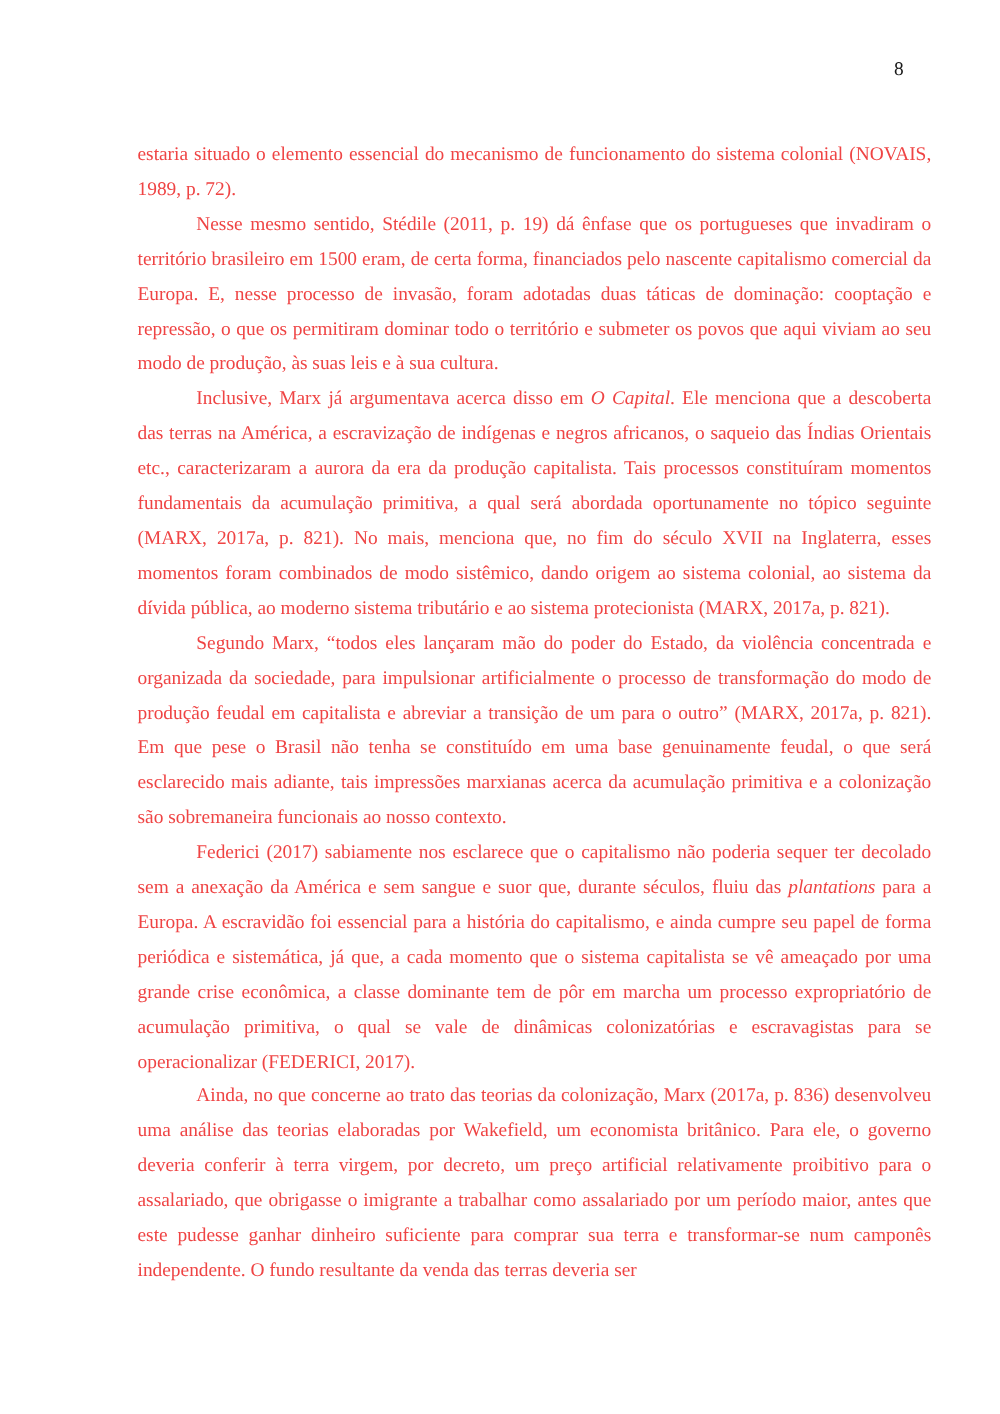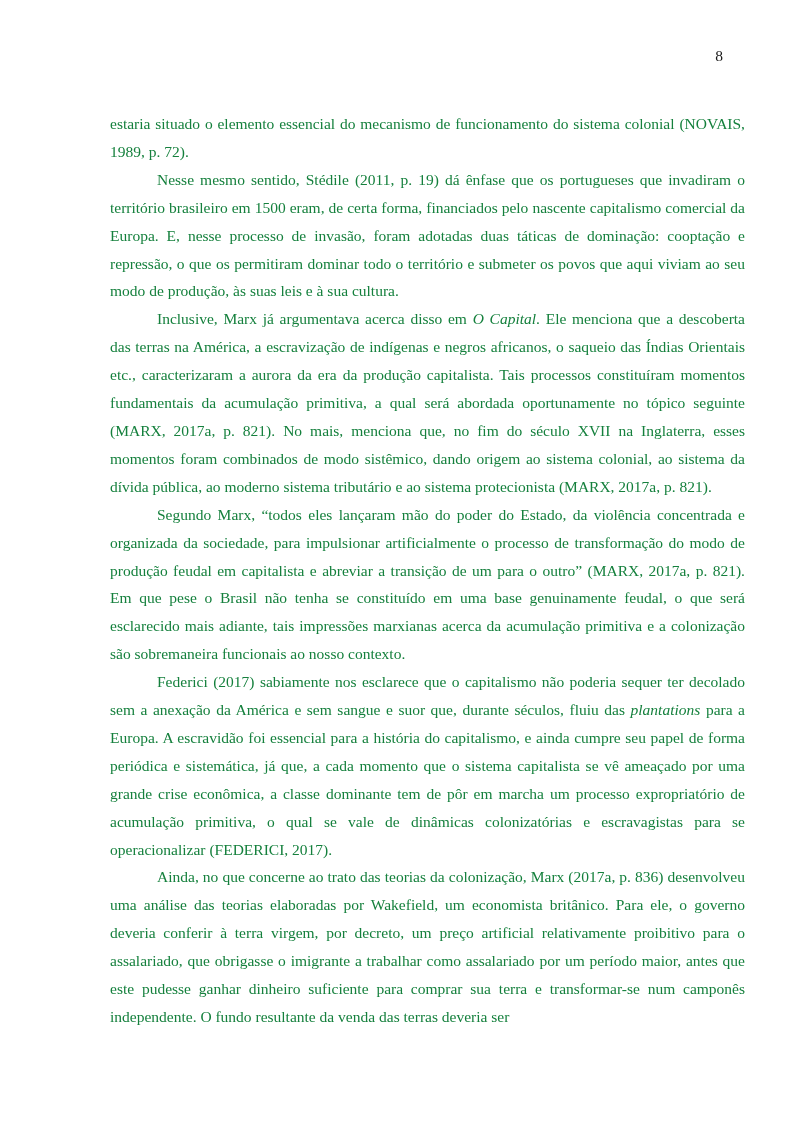--- a/index.html
+++ b/index.html
@@ -29,21 +29,21 @@
     top: 110px;
     left: 110px;
     width: 635px;
   }
   .para {
     margin: 0;
     padding: 0;
     font-size: 15.5px;
     line-height: 27.9px;
     text-align: justify;
-    color: #15803d;
+    color: #ef4444;
   }
   .para.indent {
     text-indent: 47px;
   }
   .para em {
   }
 </style>
 </head>
 <body>
 

